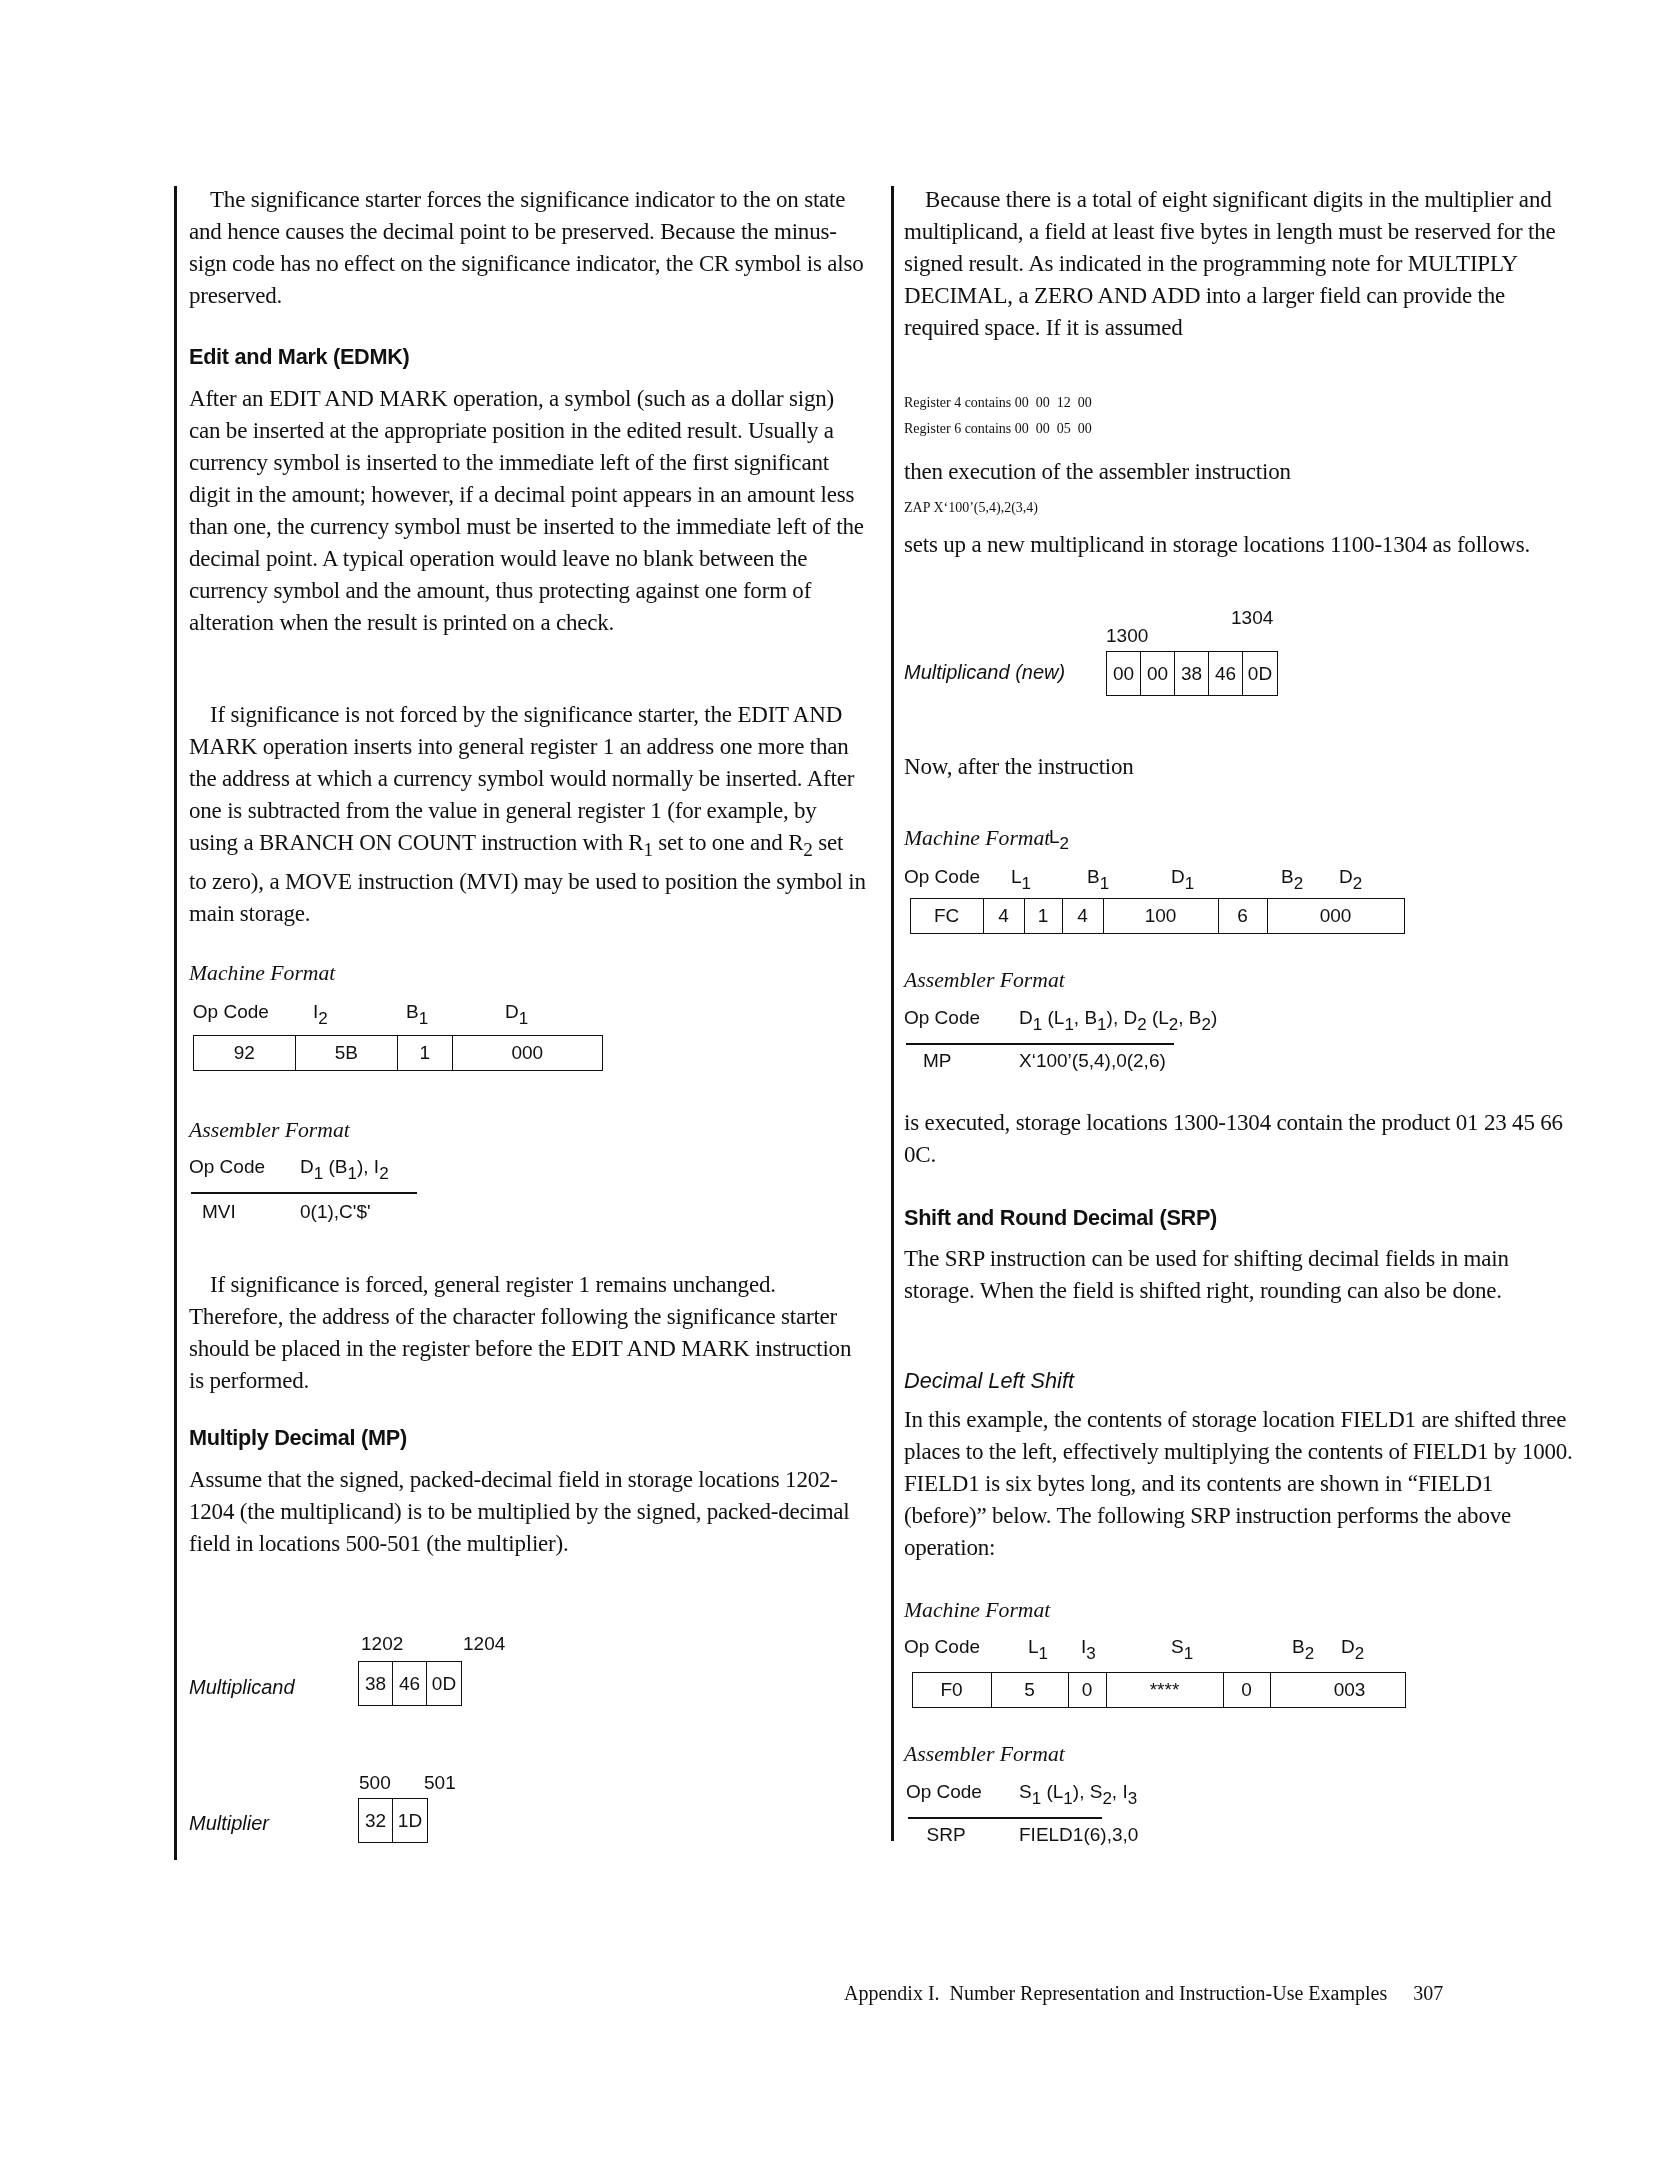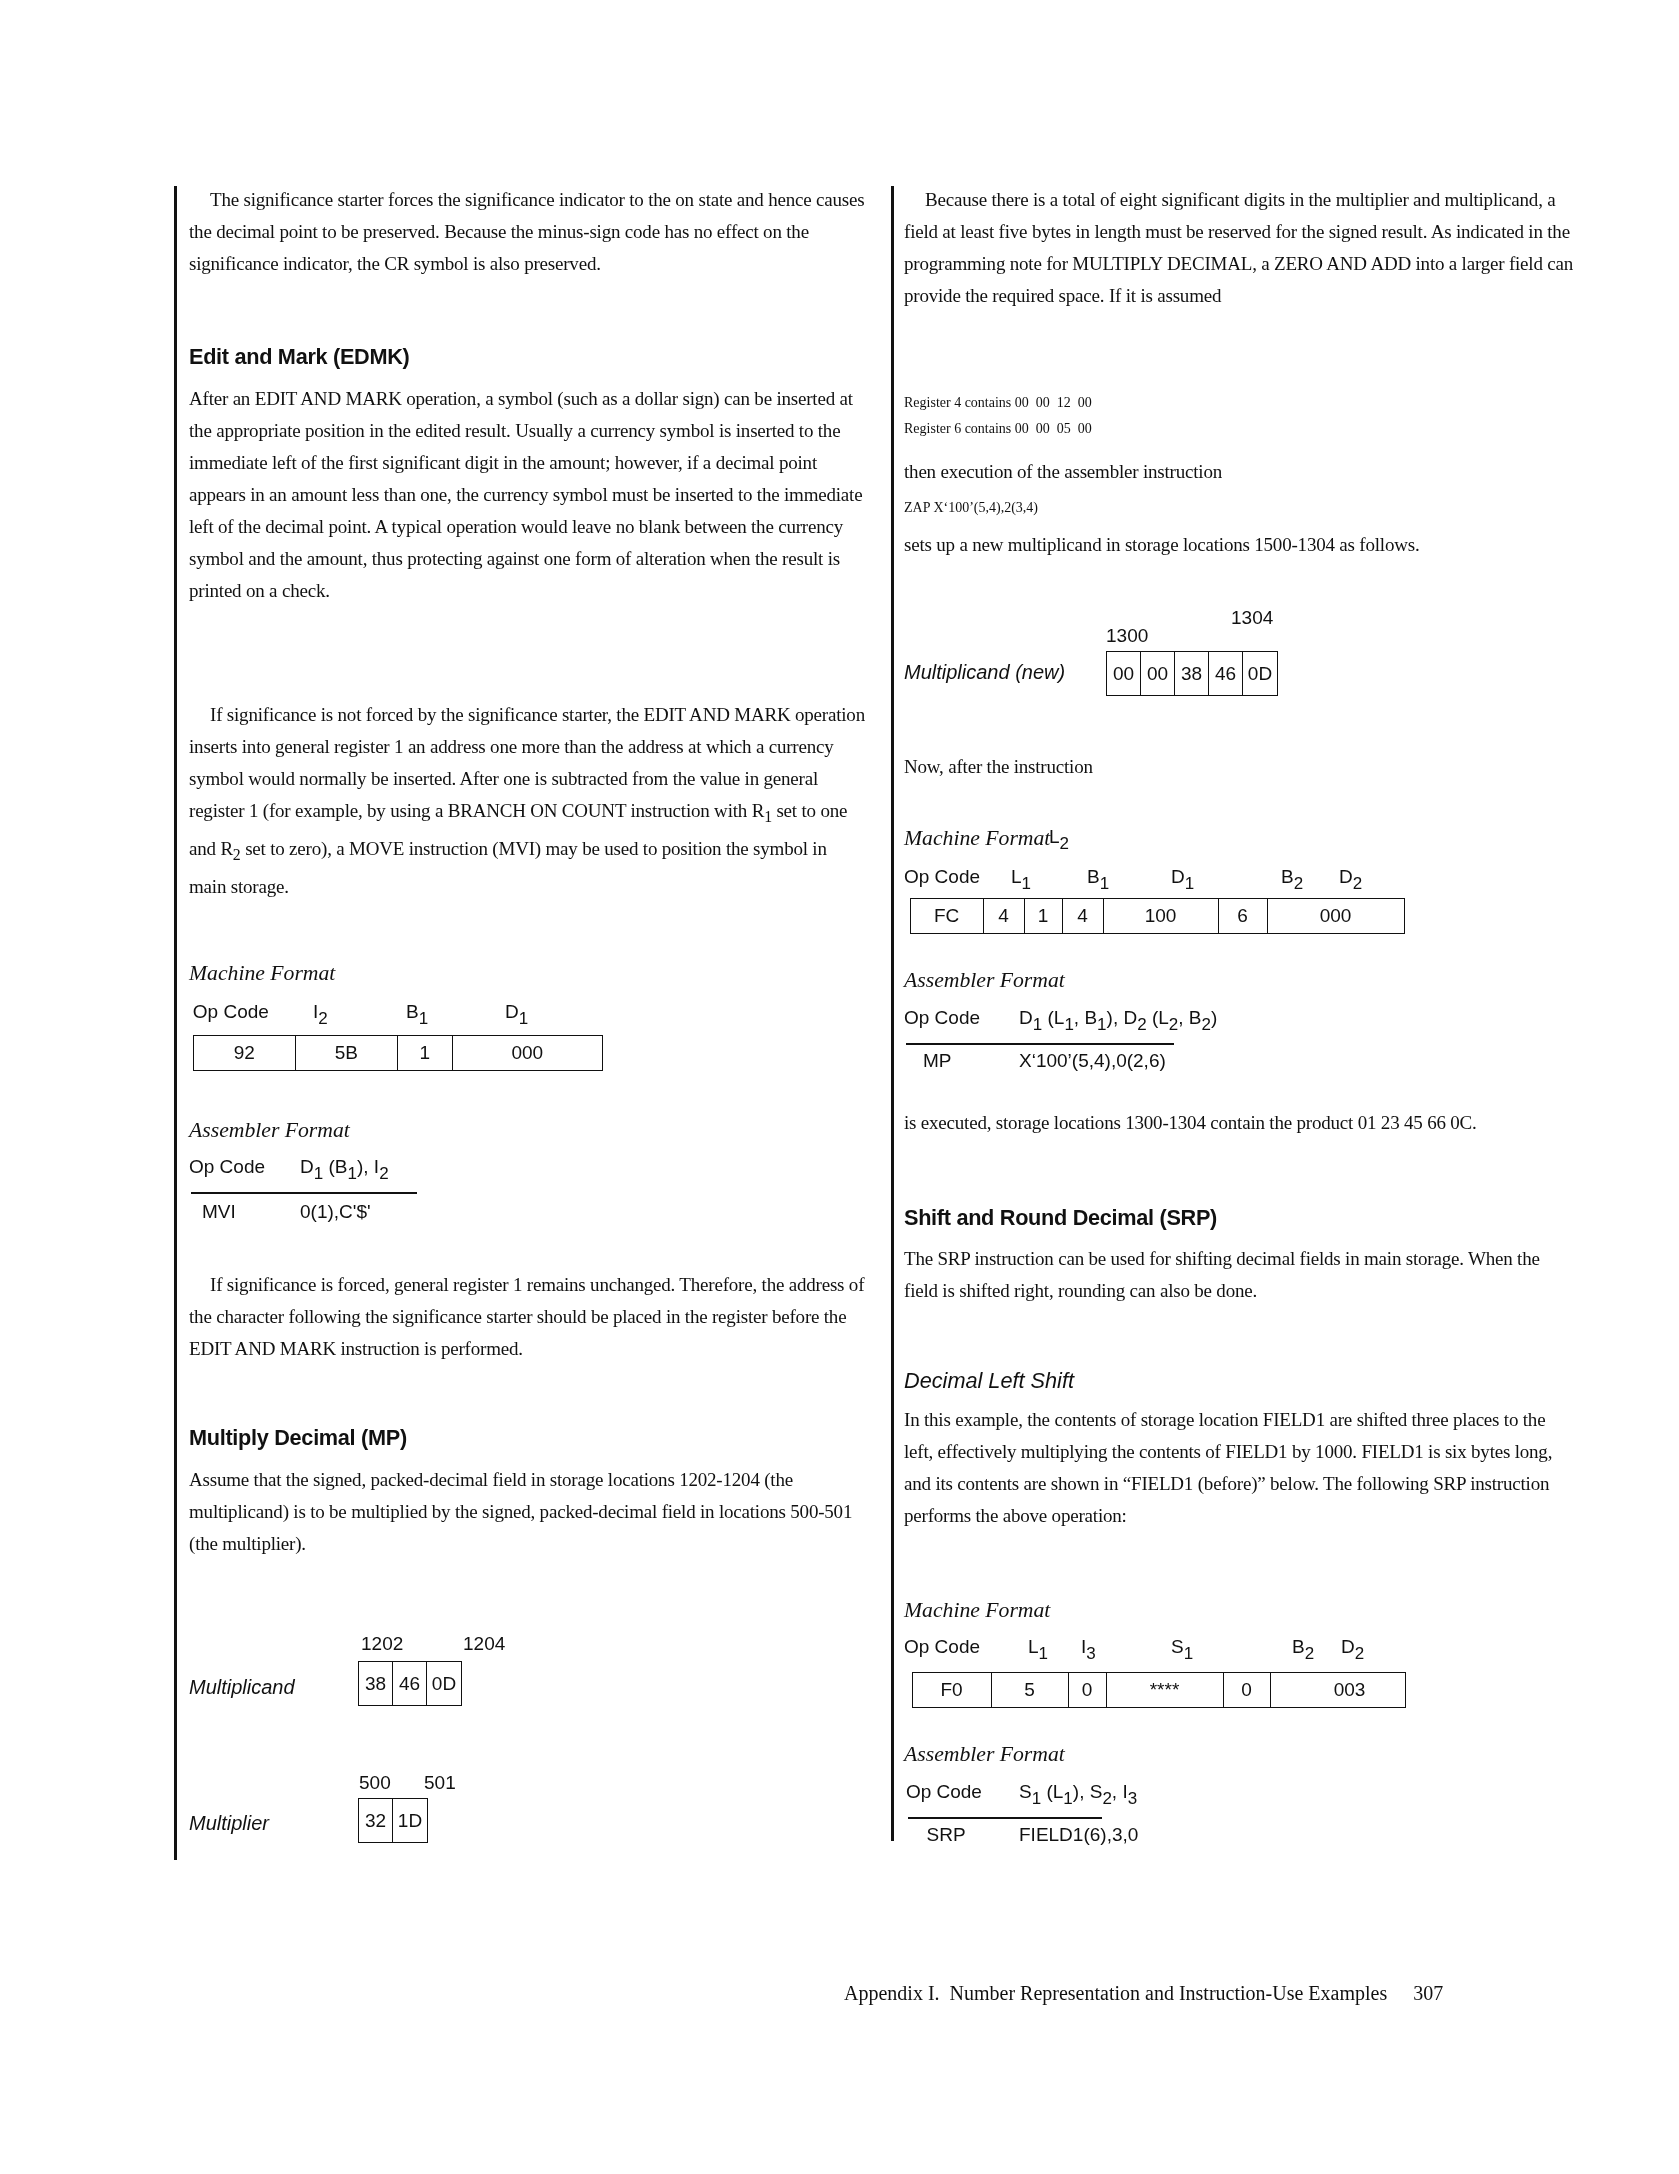--- a/index.html
+++ b/index.html
@@ -6,21 +6,21 @@
   body { width: 1680px; height: 2174px; position: relative; overflow: hidden; color: #111; }
 
   .col { position: absolute; top: 186px; }
   .col-left { left: 174px; width: 692px; height: 1674px; }
   .col-right { left: 891px; width: 687px; height: 1655px; }
   .change-bar { position: absolute; left: 0; top: 0; width: 2.8px; background: #111; }
   .col-left .change-bar { height: 1674px; }
   .col-right .change-bar { height: 1655px; }
   .content { position: absolute; left: 15px; right: 0; top: 0; }
 
-  p.txt { font-family: "Liberation Serif", "DejaVu Serif", serif; font-size: 19px; line-height: 32px; margin: 0; letter-spacing: -0.2px; }
+  p.txt { font-family: "Liberation Serif", "DejaVu Serif", serif; font-size: 23px; line-height: 32px; margin: 0; letter-spacing: -0.2px; }
   p.indent { text-indent: 21px; }
   h3.head { font-family: "Liberation Sans", "DejaVu Sans", sans-serif; font-weight: bold; font-size: 21.7px; margin: 0; letter-spacing: -0.3px; }
   h4.subhead { font-family: "Liberation Sans", "DejaVu Sans", sans-serif; font-style: italic; font-weight: normal; font-size: 21.7px; margin: 0; }
   .fmt-title { font-family: "Liberation Serif", "DejaVu Serif", serif; font-style: italic; font-size: 21.7px; margin: 0; }
   .small-reg { font-family: "Liberation Serif", "DejaVu Serif", serif; font-size: 14px; line-height: 26px; margin: 0; }
 
   .abs { position: absolute; }
   .flabel { font-family: "Liberation Sans", "DejaVu Sans", sans-serif; font-size: 19px; position: absolute; white-space: nowrap; }
   .flabel sub { font-size: 17px; vertical-align: -5.6px; }
   .fbox { position: absolute; border: 1.9px solid #111; display: flex; height: 36px; box-sizing: border-box; }
@@ -104,21 +104,21 @@
   <div class="content" style="left:13px;">
     <p class="txt indent" style="position:absolute;top:-1.9px;left:0;right:0;">Because there is a total of eight significant digits in the multiplier and multiplicand, a field at least five bytes in length must be reserved for the signed result. As indicated in the programming note for MULTIPLY DECIMAL, a ZERO AND ADD into a larger field can provide the required space. If it is assumed</p>
 
     <div style="position:absolute;top:204px;left:0;">
       <p class="small-reg" style="white-space:pre;">Register 4 contains 00  00  12  00</p>
       <p class="small-reg" style="white-space:pre;">Register 6 contains 00  00  05  00</p>
     </div>
 
     <p class="txt" style="position:absolute;top:270px;left:0;right:0;">then execution of the assembler instruction</p>
     <p class="small-reg" style="position:absolute;top:309px;left:0;">ZAP X‘100’(5,4),2(3,4)</p>
-    <p class="txt" style="position:absolute;top:343px;left:0;right:0;">sets up a new multiplicand in storage locations 1500-1304 as follows.</p>
+    <p class="txt" style="position:absolute;top:343px;left:0;right:0;">sets up a new multiplicand in storage locations 1100-1304 as follows.</p>
 
     <div class="store-label" style="top:475px;left:0;">Multiplicand (new)</div>
     <div class="addr" style="top:439px;left:202px;">1300</div>
     <div class="addr" style="top:421px;left:327px;">1304</div>
     <div class="sbox" id="new-multiplicand-box" style="top:465px;left:202px;">
         <div class="scell" style="width: 34px;">00</div>
         <div class="scell" style="width: 34px;">00</div>
         <div class="scell" style="width: 34px;">38</div>
         <div class="scell" style="width: 34px;">46</div>
         <div class="scell" style="width: 34px;">0D</div>

